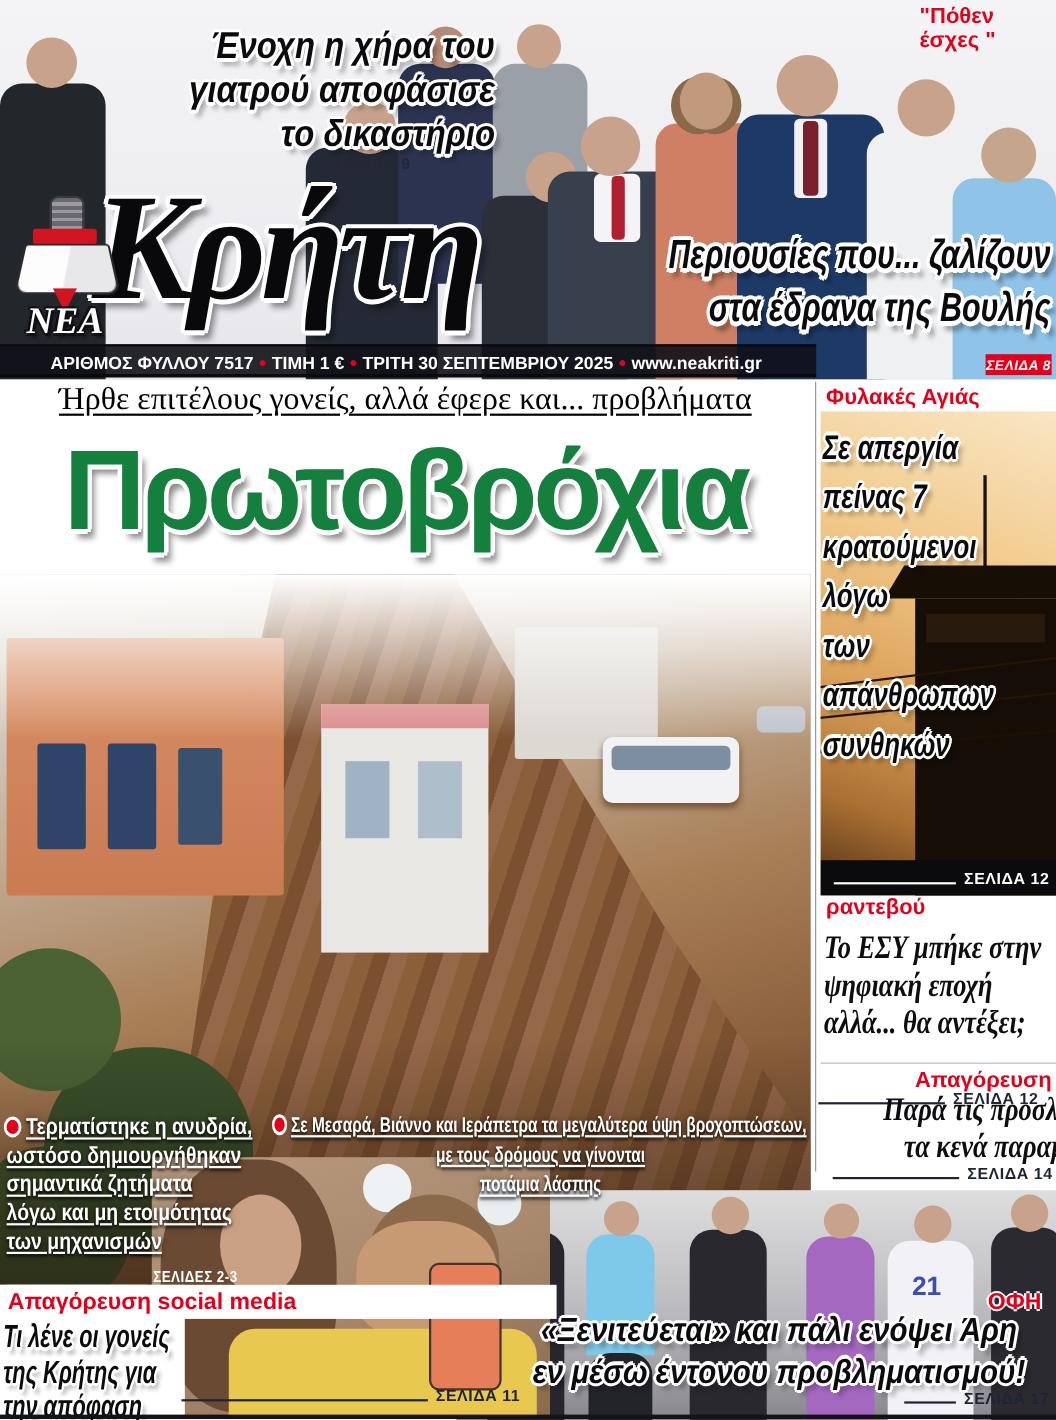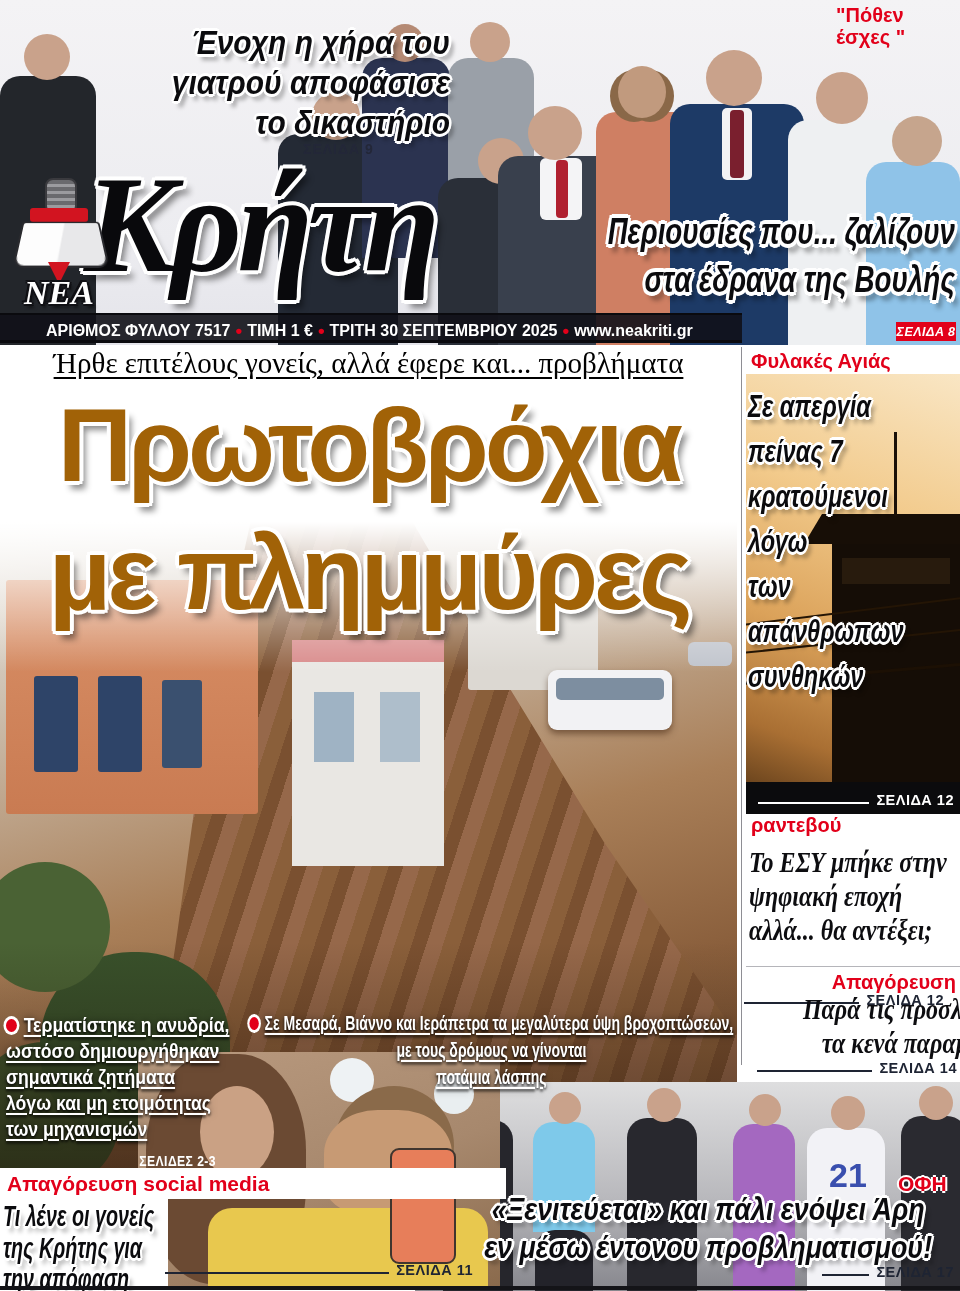--- a/index.html
+++ b/index.html
@@ -33,38 +33,38 @@
   .logo-nea{position:absolute;left:0;top:96px;width:94px;text-align:center;font-family:"Liberation Serif","DejaVu Serif",serif;font-weight:bold;font-style:italic;font-size:34px;color:#fff;text-shadow:-2px 0 #101014,2px 0 #101014,0 -2px #101014,0 2px #101014,2px 2px #101014,-2px -2px #101014,3px 4px 3px rgba(0,0,0,.5);}
   .masthead-title{left:84px;top:156px;z-index:6;font-family:"Liberation Serif","DejaVu Serif",serif;font-weight:bold;font-style:italic;font-size:138px;line-height:1;letter-spacing:-5px;color:#09090c;}
   .info-strip{left:0;top:313px;width:742px;height:30px;z-index:7;background:rgba(17,17,24,.9);border-top:2px solid #0a0a0e;border-bottom:3px solid #0a0a0e;display:flex;align-items:flex-end;gap:5px;padding-left:46px;box-sizing:border-box;color:#fff;font-weight:bold;font-size:16px;white-space:nowrap;}
   .info-dot{color:#e2001a;font-size:19px;line-height:1;}
 
   .pothen-badge{left:896px;top:322px;width:60px;height:19px;z-index:8;background:#e2001a;color:#fff;font-weight:bold;font-style:italic;font-size:12.5px;display:flex;align-items:center;justify-content:center;letter-spacing:.5px;}
 
   
   .deck{left:0;top:347px;width:737px;z-index:5;text-align:center;font-family:"Liberation Serif","DejaVu Serif",serif;font-size:29px;color:#000;text-decoration:underline;text-underline-offset:4px;white-space:nowrap;}
   .v-divider{left:741px;top:347px;width:1px;height:718px;background:#8e8e94;z-index:2;}
-  .main-head{width:737px;text-align:center;z-index:4;font-weight:bold;font-size:103px;line-height:1;letter-spacing:-4px;color:#a16207;white-space:nowrap;}
+  .main-head{width:737px;text-align:center;z-index:4;font-weight:bold;font-size:103px;line-height:1;letter-spacing:-4px;color:#15803d;white-space:nowrap;}
 
   .flood-photo{left:0;top:522px;width:737px;height:713px;z-index:1;overflow:hidden;background:linear-gradient(165deg,#e9e4dd 0%,#cfc3b4 18%,#a97f58 48%,#8a5f3c 68%,#6f4a2c 100%);}
   .fp{position:absolute;}
 
   .bullet-block{z-index:6;color:#fff;font-weight:bold;font-size:21px;line-height:26px;}
   .bullet-block .bl{text-decoration:underline;text-decoration-thickness:2px;text-underline-offset:3px;text-shadow:0 2px 3px rgba(0,0,0,.85),0 0 8px rgba(0,0,0,.5);}
   .bullet-dot{display:inline-block;width:13px;height:13px;border-radius:50%;background:#e2001a;box-shadow:0 0 0 3px #fff;margin-right:8px;}
   .bullet-left{left:6px;top:1012px;width:282px;transform:scaleX(.84);transform-origin:0 0;}
   .bullet-right{left:248px;top:1010px;width:676px;transform:scaleX(.72);transform-origin:0 0;text-align:center;font-size:19.5px;line-height:27px;}
 
   .social-strip{left:0;top:1168px;width:506px;height:31px;background:#fff;z-index:5;display:flex;align-items:center;padding-left:7px;box-sizing:border-box;}
   .social-box{left:0;top:1168px;width:168px;height:123px;background:#fff;z-index:4;}
   .social-head{left:3px;top:1201px;width:270px;z-index:7;font-size:29px;line-height:31.5px;transform:scaleX(.68);transform-origin:0 0;}
 
   .mother-photo{left:138px;top:1052px;width:362px;height:236px;z-index:3;overflow:hidden;background:linear-gradient(160deg,#b99a7f 0%,#a7886d 55%,#8a6a4c 100%);}
   .football-photo{left:415px;top:1082px;width:545px;height:209px;z-index:2;overflow:hidden;background:linear-gradient(180deg,#dededf 0%,#b9b9bd 55%,#87878d 100%);}
-  .jersey-num{position:absolute;color:#3a4fae;font-weight:bold;font-size:34px;}
+  .jersey-num{position:absolute;color:#3a4fae;font-weight:bold;font-size:24px;}
 
   .ofi-label{left:898px;top:1172px;z-index:6;color:#e2001a;font-weight:bold;font-size:21px;text-shadow:-2px 0 #fff,2px 0 #fff,0 -2px #fff,0 2px #fff;}
   .ofi-head{left:460px;top:1190px;width:564px;z-index:6;text-align:center;font-size:30.5px;line-height:38px;transform:scaleX(.88);transform-origin:0 0;}
   .sel17{left:822px;top:1264px;width:132px;z-index:6;}
   .sel11{left:165px;top:1262px;width:308px;z-index:6;}
 
   
   .prison-kicker{left:751px;top:350px;}
   .prison-photo{left:746px;top:374px;width:214px;height:440px;z-index:1;overflow:hidden;background:linear-gradient(200deg,#f9e6c4 0%,#f2ca8b 32%,#dba25a 60%,#a96f33 82%,#4e3013 100%);}
   .prison-head{left:748px;top:384px;width:268px;z-index:6;font-size:31px;line-height:45px;transform:scaleX(.76);transform-origin:0 0;}
@@ -166,21 +166,20 @@
     <span class="info-dot">•</span>
     <span>ΤΡΙΤΗ 30 ΣΕΠΤΕΜΒΡΙΟΥ 2025</span>
     <span class="info-dot">•</span>
     <span>www.neakriti.gr</span>
   </div>
 
   <div class="abs deck">Ήρθε επιτέλους γονείς, αλλά έφερε και... προβλήματα</div>
   <div class="abs v-divider"></div>
 
   <div class="abs main-head outline4" style="left:0;top:394px;">Πρωτοβρόχια</div>
-  <div class="abs main-head outline4" style="left:0;top:522px;">με πλημμύρες</div>
 
   <div class="abs flood-photo">
     <div class="fp" style="left:0;top:0;width:737px;height:713px;
          background:repeating-linear-gradient(108deg,#8a5f3a 0 16px,#7a5030 16px 30px,#96684a 30px 46px);
          clip-path:polygon(34% 0,56% 0,66% 18%,82% 45%,100% 72%,100% 100%,18% 100%,24% 58%,28% 28%);"></div>
     <div class="fp" style="left:6px;top:58px;width:252px;height:234px;background:linear-gradient(180deg,#d98f66 0%,#c97b52 100%);border-radius:3px;">
       <div class="fp" style="left:28px;top:96px;width:44px;height:96px;background:#2e4468;border-radius:3px;"></div>
       <div class="fp" style="left:92px;top:96px;width:44px;height:96px;background:#2e4468;border-radius:3px;"></div>
       <div class="fp" style="left:156px;top:100px;width:40px;height:88px;background:#3a506f;border-radius:3px;"></div>
     </div>

